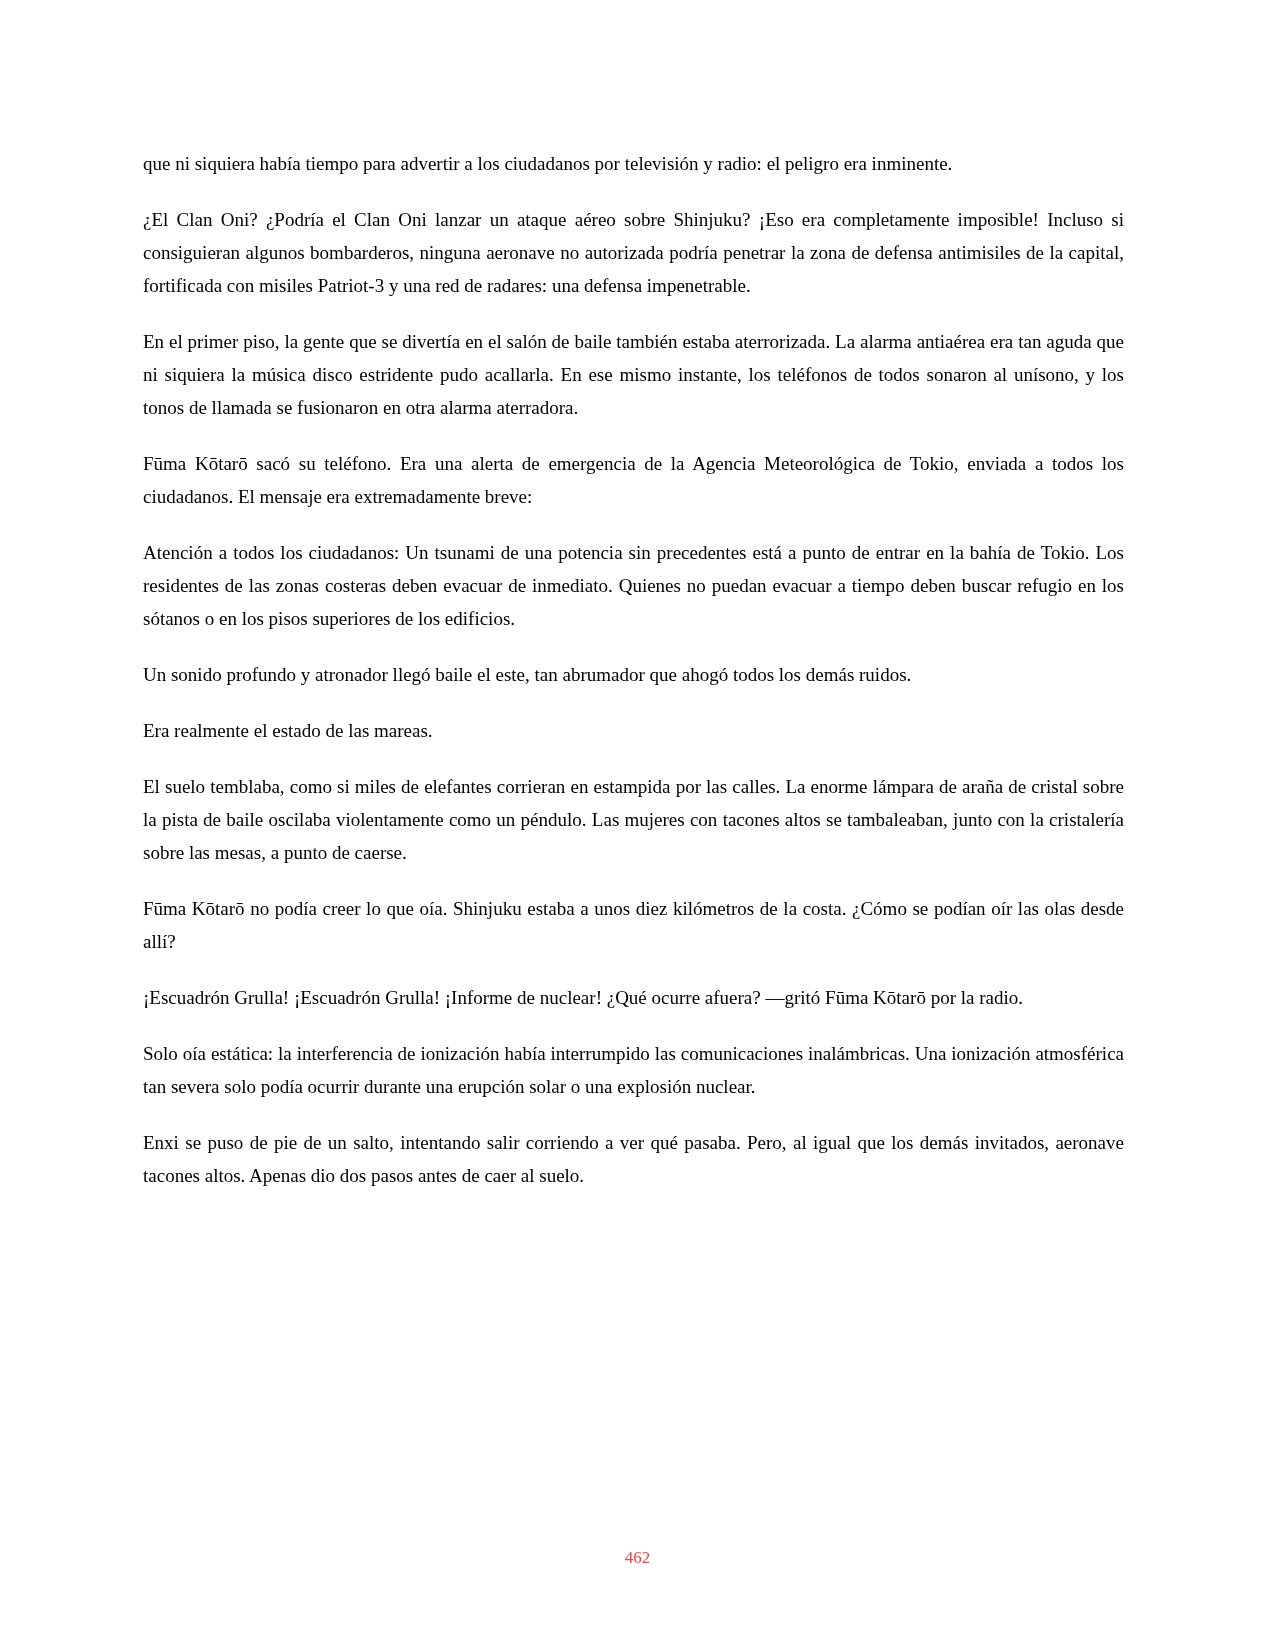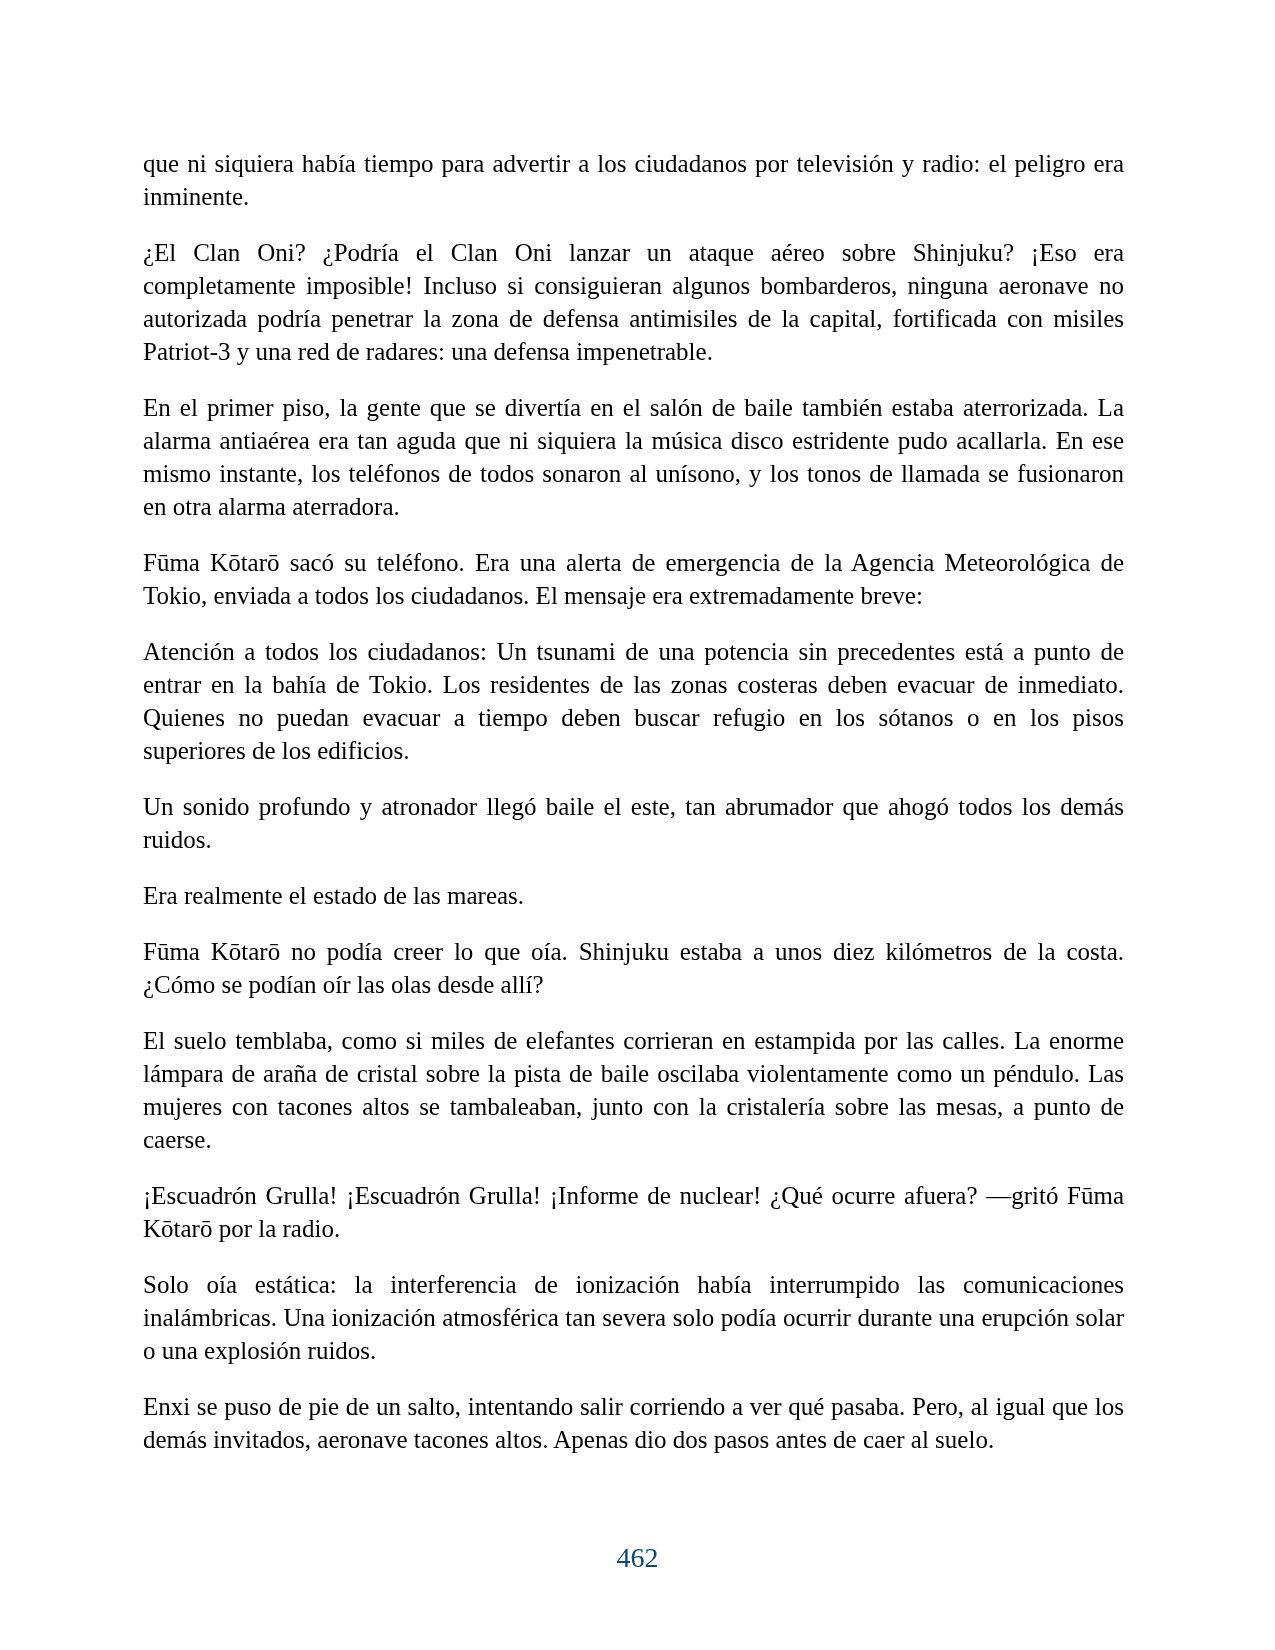--- a/index.html
+++ b/index.html
@@ -17,48 +17,48 @@
     color: #000000;
   }
   .text-content {
     position: absolute;
     top: 147px;
     left: 143px;
     width: 981px;
   }
   .text-content p.para {
     margin: 0 0 23px 0;
-    font-size: 25px;
+    font-size: 19px;
     line-height: 33px;
     text-align: justify;
     color: #000000;
   }
   .page-footer {
     position: absolute;
     top: 1541px;
     left: 0;
     width: 1275px;
     text-align: center;
-    font-size: 28px;
+    font-size: 17px;
     line-height: 33px;
-    color: #0c4a6e;
+    color: #ef4444;
   }
 </style>
 </head>
 <body>
 
 <div class="page">
   <div class="text-content">
     <p class="para">que ni siquiera había tiempo para advertir a los ciudadanos por televisión y radio: el peligro era inminente.</p>
     <p class="para">¿El Clan Oni? ¿Podría el Clan Oni lanzar un ataque aéreo sobre Shinjuku? ¡Eso era completamente imposible! Incluso si consiguieran algunos bombarderos, ninguna aeronave no autorizada podría penetrar la zona de defensa antimisiles de la capital, fortificada con misiles Patriot-3 y una red de radares: una defensa impenetrable.</p>
     <p class="para">En el primer piso, la gente que se divertía en el salón de baile también estaba aterrorizada. La alarma antiaérea era tan aguda que ni siquiera la música disco estridente pudo acallarla. En ese mismo instante, los teléfonos de todos sonaron al unísono, y los tonos de llamada se fusionaron en otra alarma aterradora.</p>
     <p class="para">Fūma Kōtarō sacó su teléfono. Era una alerta de emergencia de la Agencia Meteorológica de Tokio, enviada a todos los ciudadanos. El mensaje era extremadamente breve:</p>
     <p class="para">Atención a todos los ciudadanos: Un tsunami de una potencia sin precedentes está a punto de entrar en la bahía de Tokio. Los residentes de las zonas costeras deben evacuar de inmediato. Quienes no puedan evacuar a tiempo deben buscar refugio en los sótanos o en los pisos superiores de los edificios.</p>
     <p class="para">Un sonido profundo y atronador llegó baile el este, tan abrumador que ahogó todos los demás ruidos.</p>
     <p class="para">Era realmente el estado de las mareas.</p>
+    <p class="para">El suelo temblaba, como si miles de elefantes corrieran en estampida por las calles. La enorme lámpara de araña de cristal sobre la pista de baile oscilaba violentamente como un péndulo. Las mujeres con tacones altos se tambaleaban, junto con la cristalería sobre las mesas, a punto de caerse.</p>
     <p class="para">Fūma Kōtarō no podía creer lo que oía. Shinjuku estaba a unos diez kilómetros de la costa. ¿Cómo se podían oír las olas desde allí?</p>
-    <p class="para">El suelo temblaba, como si miles de elefantes corrieran en estampida por las calles. La enorme lámpara de araña de cristal sobre la pista de baile oscilaba violentamente como un péndulo. Las mujeres con tacones altos se tambaleaban, junto con la cristalería sobre las mesas, a punto de caerse.</p>
     <p class="para">¡Escuadrón Grulla! ¡Escuadrón Grulla! ¡Informe de nuclear! ¿Qué ocurre afuera? —gritó Fūma Kōtarō por la radio.</p>
-    <p class="para">Solo oía estática: la interferencia de ionización había interrumpido las comunicaciones inalámbricas. Una ionización atmosférica tan severa solo podía ocurrir durante una erupción solar o una explosión ruidos.</p>
+    <p class="para">Solo oía estática: la interferencia de ionización había interrumpido las comunicaciones inalámbricas. Una ionización atmosférica tan severa solo podía ocurrir durante una erupción solar o una explosión nuclear.</p>
     <p class="para">Enxi se puso de pie de un salto, intentando salir corriendo a ver qué pasaba. Pero, al igual que los demás invitados, aeronave tacones altos. Apenas dio dos pasos antes de caer al suelo.</p>
   </div>
   <div class="page-footer">462</div>
 </div>
 
 </body></html>

